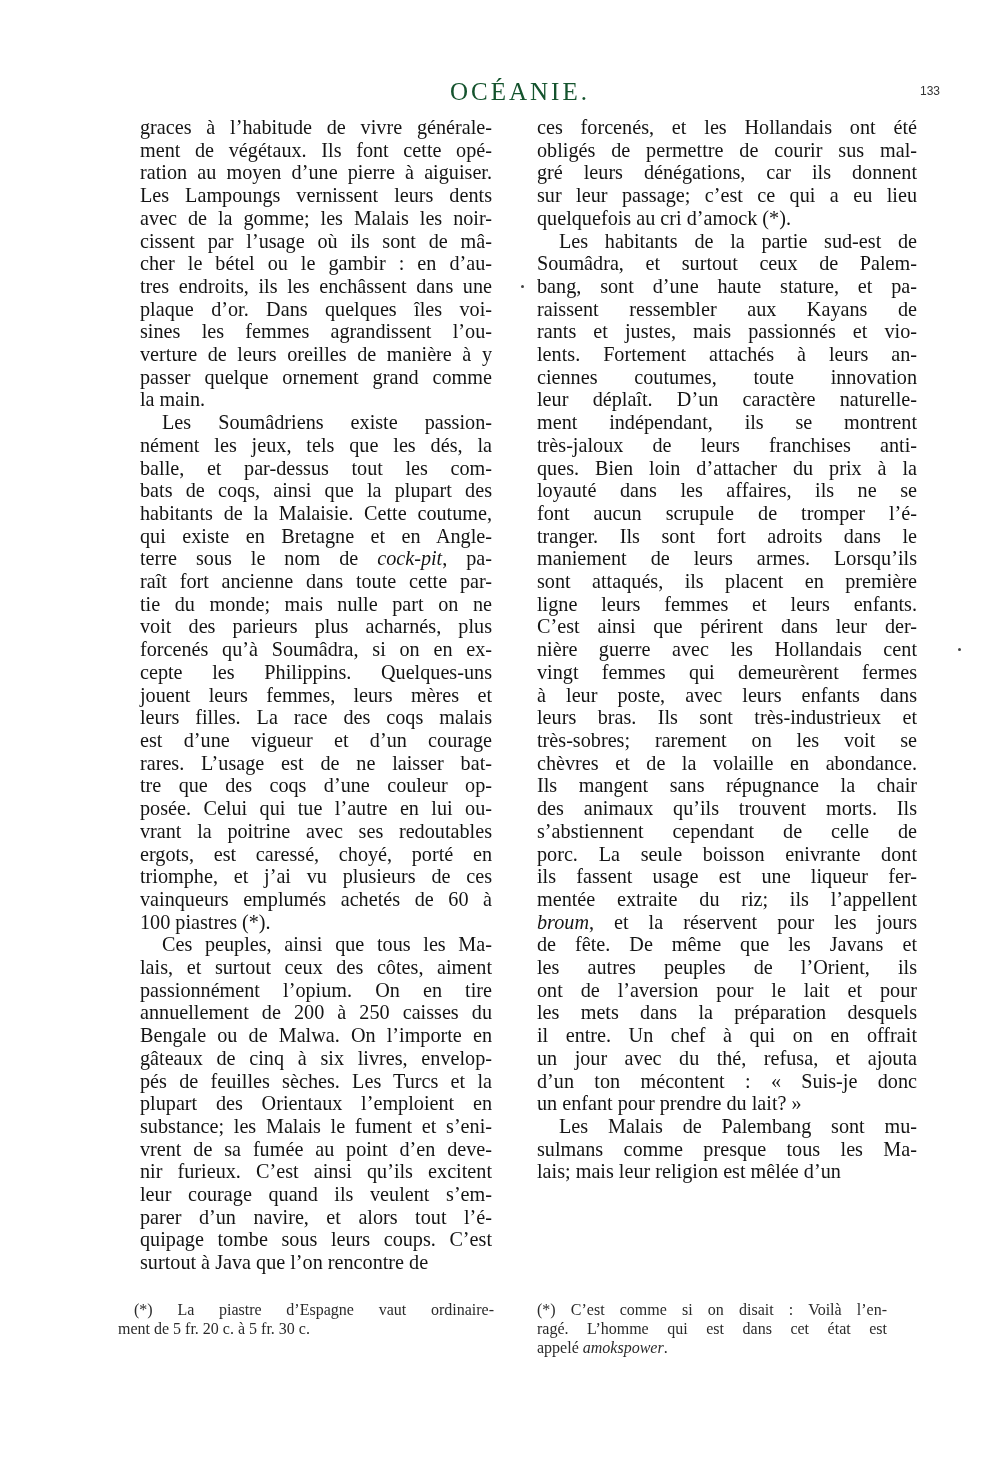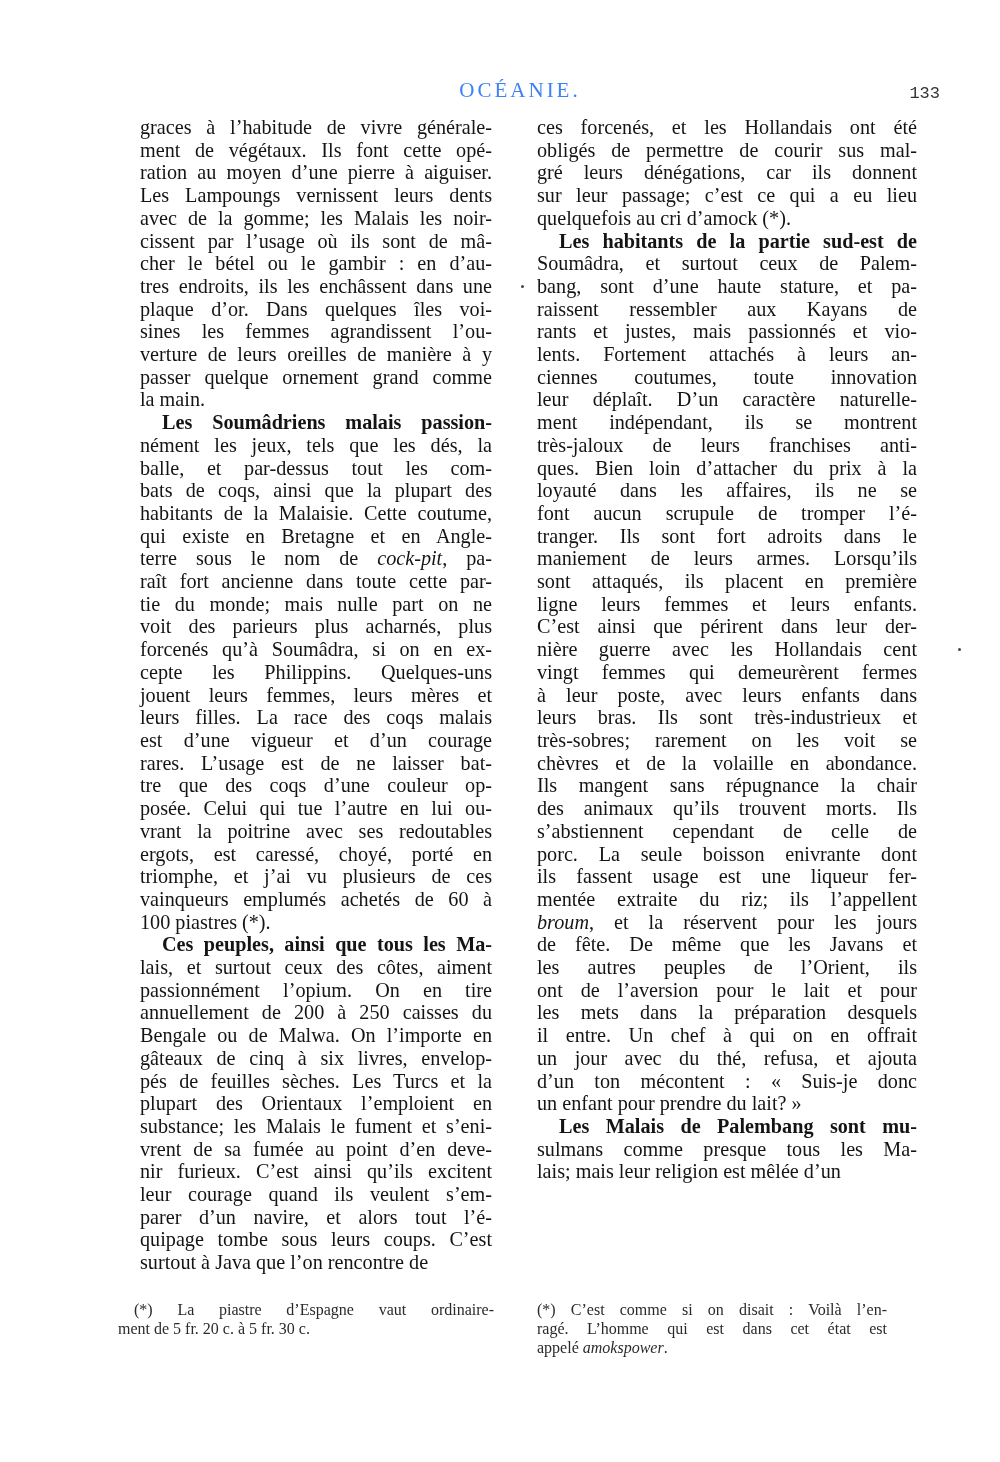--- a/index.html
+++ b/index.html
@@ -1,34 +1,34 @@
 <!DOCTYPE html>
 <html><head>
 <meta charset="utf-8">
 <style>
   html, body { margin: 0; padding: 0; background: #ffffff; }
   body { width: 1000px; height: 1462px; position: relative; overflow: hidden; color: #141414; }
   .page { position: absolute; left: 0; top: 0; width: 1000px; height: 1462px; }
   .running-head {
     position: absolute; top: 78px; left: 430px; width: 180px; text-align: center;
-    font-family: "Liberation Serif", serif; font-size: 21px; letter-spacing: 3px; color: #3b82f6;
+    font-family: "Liberation Serif", serif; font-size: 25px; letter-spacing: 3px; color: #14532d;
   }
   .page-number {
     position: absolute; top: 84px; left: 880px; width: 60px; text-align: right;
-    font-family: Liberation Mono, monospace; font-size: 17px; color: #333;
+    font-family: Liberation Sans, sans-serif; font-size: 12px; color: #333;
   }
   .col {
     position: absolute; top: 116px;
     font-family: "Liberation Serif", serif; font-size: 20.2px; line-height: 22.7px;
   }
   .col-left { left: 140px; width: 352px; }
   .col-right { left: 537px; width: 380px; }
   .line { white-space: nowrap; display: block; text-align: justify; text-align-last: justify; }
   .line.last { text-align-last: left; }
-  .line.indent { padding-left: 22px; font-weight: bold; }
+  .line.indent { padding-left: 22px; }
   i { font-style: italic; }
   .footnotes {
     position: absolute; top: 1300px;
     font-family: "Liberation Serif", serif; font-size: 16px; line-height: 19px; color: #2a2a2a;
   }
   .fn-left { left: 118px; width: 376px; }
   .fn-right { left: 537px; width: 350px; }
   .fn-line { display: block; white-space: nowrap; text-align: justify; text-align-last: justify; }
   .fn-line.last { text-align-last: left; }
   .fn-line.indent { padding-left: 16px; font-family: Liberation Serif, serif; }
@@ -48,21 +48,21 @@
       <span class="line"><span>Les Lampoungs vernissent leurs dents</span></span>
       <span class="line"><span>avec de la gomme; les Malais les noir-</span></span>
       <span class="line"><span>cissent par l’usage où ils sont de mâ-</span></span>
       <span class="line"><span>cher le bétel ou le gambir : en d’au-</span></span>
       <span class="line"><span>tres endroits, ils les enchâssent dans une</span></span>
       <span class="line"><span>plaque d’or. Dans quelques îles voi-</span></span>
       <span class="line"><span>sines les femmes agrandissent l’ou-</span></span>
       <span class="line"><span>verture de leurs oreilles de manière à y</span></span>
       <span class="line"><span>passer quelque ornement grand comme</span></span>
       <span class="line last"><span>la main.</span></span>
-      <span class="line indent"><span>Les Soumâdriens malais passion-</span></span>
+      <span class="line indent"><span>Les Soumâdriens existe passion-</span></span>
       <span class="line"><span>nément les jeux, tels que les dés, la</span></span>
       <span class="line"><span>balle, et par-dessus tout les com-</span></span>
       <span class="line"><span>bats de coqs, ainsi que la plupart des</span></span>
       <span class="line"><span>habitants de la Malaisie. Cette coutume,</span></span>
       <span class="line"><span>qui existe en Bretagne et en Angle-</span></span>
       <span class="line"><span>terre sous le nom de </span><i>cock-pit</i><span>, pa-</span></span>
       <span class="line"><span>raît fort ancienne dans toute cette par-</span></span>
       <span class="line"><span>tie du monde; mais nulle part on ne</span></span>
       <span class="line"><span>voit des parieurs plus acharnés, plus</span></span>
       <span class="line"><span>forcenés qu’à Soumâdra, si on en ex-</span></span>

